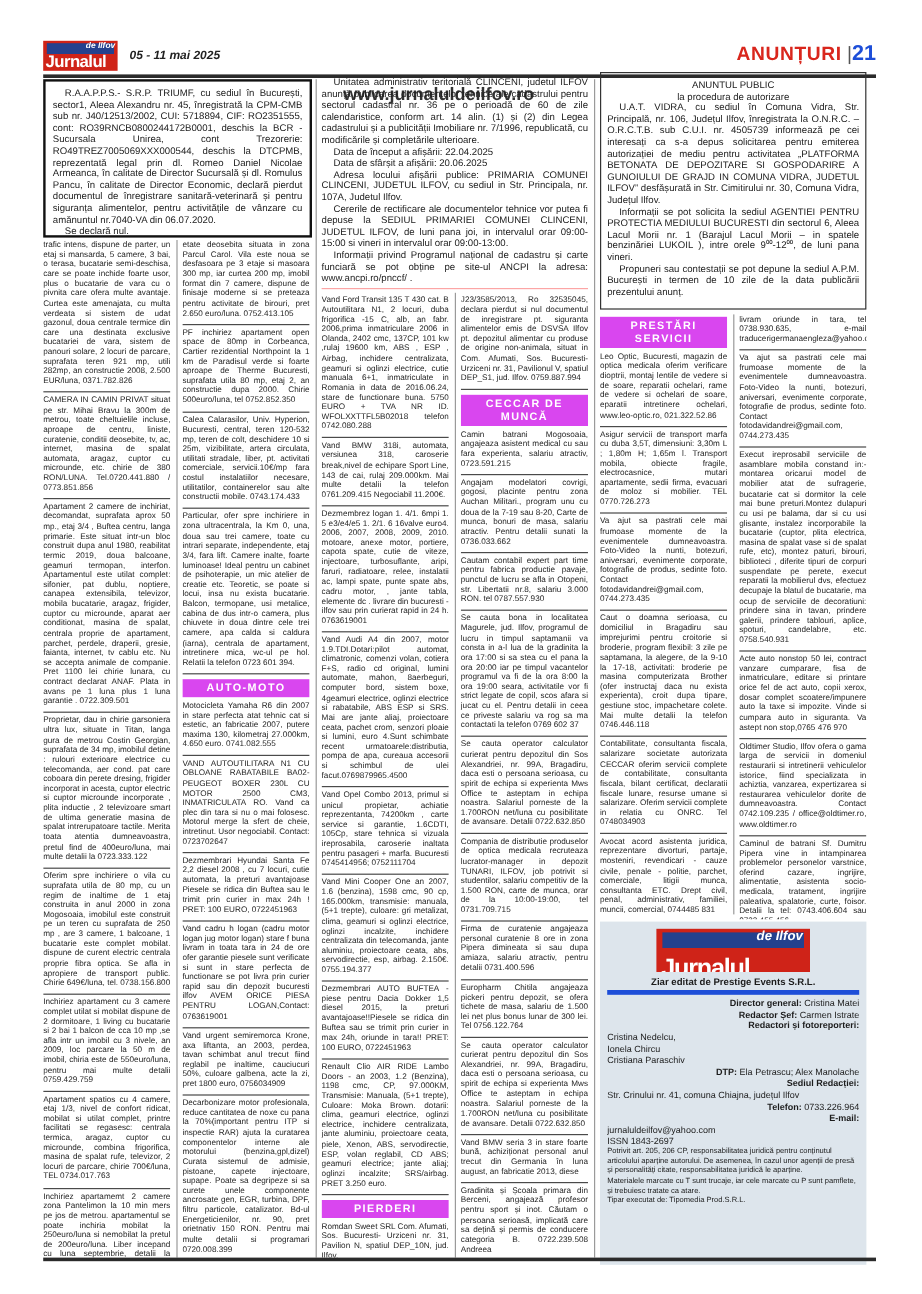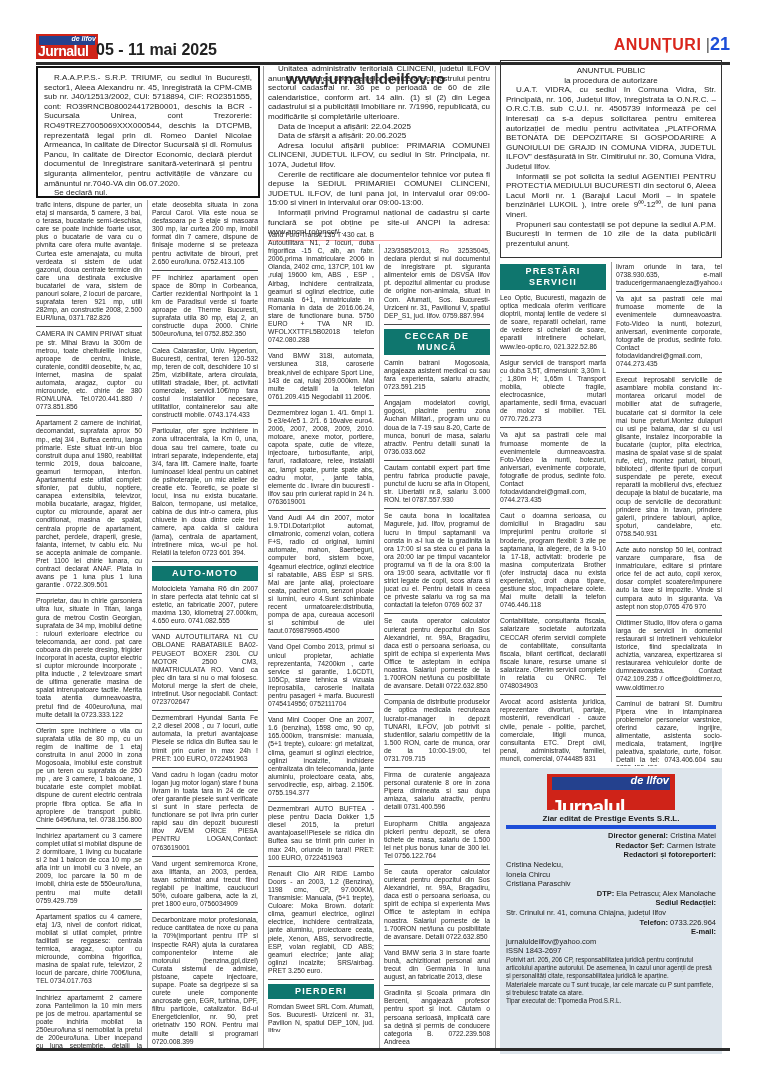--- a/index.html
+++ b/index.html
@@ -6,34 +6,34 @@
   .page{position:relative;width:768px;height:1078px;background:#fff;overflow:hidden;
         font-family:"Liberation Sans",sans-serif;color:#1c1c1c;}
   
   .masthead{position:absolute;left:36px;top:34px;width:694px;height:26px;}
   .logo{position:absolute;left:0;top:0;width:62px;height:25px;background:#cf2318;overflow:hidden;}
   .logo .blue{position:absolute;left:3px;right:3px;top:2px;height:9px;background:#24418e;}
   .logo .sub{position:absolute;left:0;right:2px;top:1px;font-size:7px;font-weight:bold;font-style:italic;
              color:#fff;text-align:right;}
   .logo .main{position:absolute;left:2px;bottom:0px;font-size:14px;font-weight:bold;color:#fff;
               letter-spacing:-0.5px;}
-  .m-date{position:absolute;left:60px;top:7px;font-size:16px;font-weight:bold;color:#222;}
+  .m-date{position:absolute;left:72px;top:7px;font-size:10px;font-weight:bold;color:#222;font-style:italic;}
   .m-site{position:absolute;left:250px;top:8px;font-size:15px;font-weight:bold;color:#333;margin-top:28px;}
   .m-right{position:absolute;right:0;top:0px;font-size:16px;font-weight:bold;}
   .m-right .sec{color:#d9261c;letter-spacing:0.5px;}
   .m-right .bar{color:#555;font-weight:normal;}
   .m-right .pg{color:#1d4ed8;font-size:18px;}
   .head-rule{position:absolute;left:36px;top:62px;width:694px;height:3px;background:#2b2b2b;}
   .foot-rule{position:absolute;left:36px;top:1048px;width:694px;height:3px;background:#2b2b2b;}
   
   .col{position:absolute;width:106px;overflow:hidden;font-size:6.8px;line-height:8.1px;
        text-align:justify;color:#1e1e1e;}
   .ad{padding:3px 0 4px;border-bottom:1px solid #4a4a4a;}
   .col > :last-child{border-bottom:none;}
-  .section-header{background:#0f766e;color:#fff;font-weight:bold;font-size:9px;line-height:11px;
+  .section-header{background:#d946ef;color:#fff;font-weight:bold;font-size:9px;line-height:11px;
        text-align:center;letter-spacing:1.2px;padding:2px 0;margin:4px 0 1px;}
   .vrule{position:absolute;width:1px;background:#9a9a9a;}
   
   .box-ad{position:absolute;font-size:8px;line-height:9.6px;text-align:justify;}
   .box-ad .para{text-indent:10px;}
   .triumf{left:36px;top:66px;width:208px;height:118px;border:2px solid #111;padding:5px 6px;}
   .clinceni{left:268px;top:63px;width:222px;height:172px;border-bottom:1px solid #fca5a5;padding:1px 0 4px;}
   .pubbox{left:500px;top:60px;width:210px;height:186px;border:1px solid #333;padding:5px 5px;}
   .pubbox .title,.pubbox .subtitle{text-align:center;font-weight:normal;text-indent:0;}
   
@@ -118,21 +118,21 @@
       <div class="ad">Calea Calarasilor, Univ. Hyperion, Bucuresti, central, teren 120-532 mp, teren de colt, deschidere 10 si 25m, vizibilitate, artera circulata, utilitati stradale, liber, pt. activitati comerciale, servicii.10€/mp fara costul instalatiilor necesare, utilitatilor, containerelor sau alte constructii mobile. 0743.174.433</div>
       <div class="ad">Particular, ofer spre inchiriere in zona ultracentrala, la Km 0, una, doua sau trei camere, toate cu intrari separate, independente, etaj 3/4, fara lift. Camere inalte, foarte luminoase! Ideal pentru un cabinet de psihoterapie, un mic atelier de creatie etc. Teoretic, se poate si locui, insa nu exista bucatarie. Balcon, termopane, usi metalice, cabina de dus intr-o camera, plus chiuvete in doua dintre cele trei camere, apa calda si caldura (iarna), centrala de apartament, intretinere mica, wc-ul pe hol. Relatii la telefon 0723 601 394.</div>
       <div class="section-header">AUTO-MOTO</div>
       <div class="ad">Motocicleta Yamaha R6 din 2007 in stare perfecta atat tehnic cat si estetic, an fabricatie 2007, putere maxima 130, kilometraj 27.000km, 4.650 euro. 0741.082.555</div>
       <div class="ad">VAND AUTOUTILITARA N1 CU OBLOANE RABATABILE BA02-PEUGEOT BOXER 230L CU MOTOR 2500 CM3, INMATRICULATA RO. Vand ca plec din tara si nu o mai folosesc. Motorul merge la sfert de cheie, intretinut. Usor negociabil. Contact: 0723702647</div>
       <div class="ad">Dezmembrari Hyundai Santa Fe 2,2 diesel 2008 , cu 7 locuri, cutie automata, la preturi avantajoase Piesele se ridica din Buftea sau le trimit prin curier in max 24h ! PRET: 100 EURO, 0722451963</div>
       <div class="ad">Vand cadru h logan (cadru motor logan jug motor logan) stare f buna livram in toata tara in 24 de ore ofer garantie piesele sunt verificate si sunt in stare perfecta de functionare se pot livra prin curier rapid sau din depozit bucuresti ilfov AVEM ORICE PIESA PENTRU LOGAN,Contact: 0763619001</div>
       <div class="ad">Vand urgent semiremorca Krone, axa liftanta, an 2003, perdea, tavan schimbat anul trecut fiind reglabil pe inaltime, cauciucuri 50%, culoare galbena, acte la zi, pret 1800 euro, 0756034909</div>
       <div class="ad">Decarbonizare motor profesionala, reduce cantitatea de noxe cu pana la 70%(important pentru ITP si inspectie RAR) ajuta la curatarea componentelor interne ale motorului (benzina,gpl,dizel) Curata sistemul de admisie, pistoane, capete injectoare, supape. Poate sa degripeze si sa curete unele componente ancrosate gen, EGR, turbina, DPF, filtru particole, catalizator. Bd-ul Energeticienilor, nr. 90, pret orietnativ 150 RON. Pentru mai multe detalii si programari 0720.008.399</div>
     </div>
-  <div class="col" style="left:268px;top:228px;height:804px">
+  <div class="col" style="left:268px;top:244px;height:804px">
       <div class="ad">Vand Ford Transit 135 T 430 cat. B Autoutilitara N1, 2 locuri, duba frigorifica -15 C, alb, an fabr. 2006,prima inmatriculare 2006 in Olanda, 2402 cmc, 137CP, 101 kw ,rulaj 19600 km, ABS , ESP , Airbag, inchidere centralizata, geamuri si oglinzi electrice, cutie manuala 6+1, inmatriculate in Romania in data de 2016.06.24, stare de functionare buna. 5750 EURO + TVA NR ID. WFOLXXTTFL5B02018 telefon 0742.080.288</div>
       <div class="ad">Vand BMW 318i, automata, versiunea 318, caroserie break,nivel de echipare Sport Line, 143 de cai, rulaj 209.000km. Mai multe detalii la telefon 0761.209.415 Negociabil 11.200€.</div>
       <div class="ad">Dezmembrez logan 1. 4/1. 6mpi 1. 5 e3/e4/e5 1. 2/1. 6 16valve euro4. 2006, 2007, 2008, 2009, 2010. motoare, anexe motor, portiere, capota spate, cutie de viteze, injectoare, turbosuflante, aripi, faruri, radiatoare, relee, instalatii ac, lampi spate, punte spate abs, cadru motor, , jante tabla, elemente dc . livrare din bucuresti - ilfov sau prin curierat rapid in 24 h. 0763619001</div>
       <div class="ad">Vand Audi A4 din 2007, motor 1.9.TDI.Dotari:pilot automat, climatronic, comenzi volan, cotiera F+S, radio cd original, lumini automate, mahon, 8aerbeguri, computer bord, sistem boxe, 4geamuri electrice, oglinzi electrice si rabatabile, ABS ESP si SRS. Mai are jante aliaj, proiectoare ceata, pachet crom, senzori ploaie si lumini, euro 4.Sunt schimbate recent urmatoarele:distributia, pompa de apa, cureaua accesorii si schimbul de ulei facut.0769879965.4500</div>
       <div class="ad">Vand Opel Combo 2013, primul si unicul propietar, achiatie reprezentanta, 74200km , carte service si garantie, 1.6CDTI, 105Cp, stare tehnica si vizuala ireprosabila, caroserie inaltata pentru pasageri + marfa. Bucuresti 0745414956; 0752111704</div>
       <div class="ad">Vand Mini Cooper One an 2007, 1.6 (benzina), 1598 cmc, 90 cp, 165.000km, transmisie: manuala,(5+1 trepte), culoare: gri metalizat, clima, geamuri si oglinzi electrice, oglinzi incalzite, inchidere centralizata din telecomanda, jante aluminiu, proiectoare ceata, abs, servodirectie, esp, airbag. 2.150€. 0755.194.377</div>
       <div class="ad">Dezmembrari AUTO BUFTEA - piese pentru Dacia Dokker 1,5 diesel 2015, la preturi avantajoase!!Piesele se ridica din Buftea sau se trimit prin curier in max 24h, oriunde in tara!! PRET: 100 EURO, 0722451963</div>
       <div class="ad">Renault Clio AIR RIDE Lambo Doors - an 2003, 1.2 (Benzina), 1198 cmc, CP, 97.000KM, Transmisie: Manuala, (5+1 trepte), Culoare: Moka Brown. dotarii: clima, geamuri electrice, oglinzi electrice, inchidere centralizata, jante aluminiu, proiectoare ceata, piele, Xenon, ABS, servodirectie, ESP, volan reglabil, CD ABS; geamuri electrice; jante aliaj; oglinzi incalzite; SRS/airbag. PRET 3.250 euro.</div>
       <div class="section-header">PIERDERI</div>
       <div class="ad">Romdan Sweet SRL Com. Afumati, Sos. Bucuresti- Urziceni nr. 31, Pavilion N, spatiul DEP_10N, jud. Ilfov,</div>

